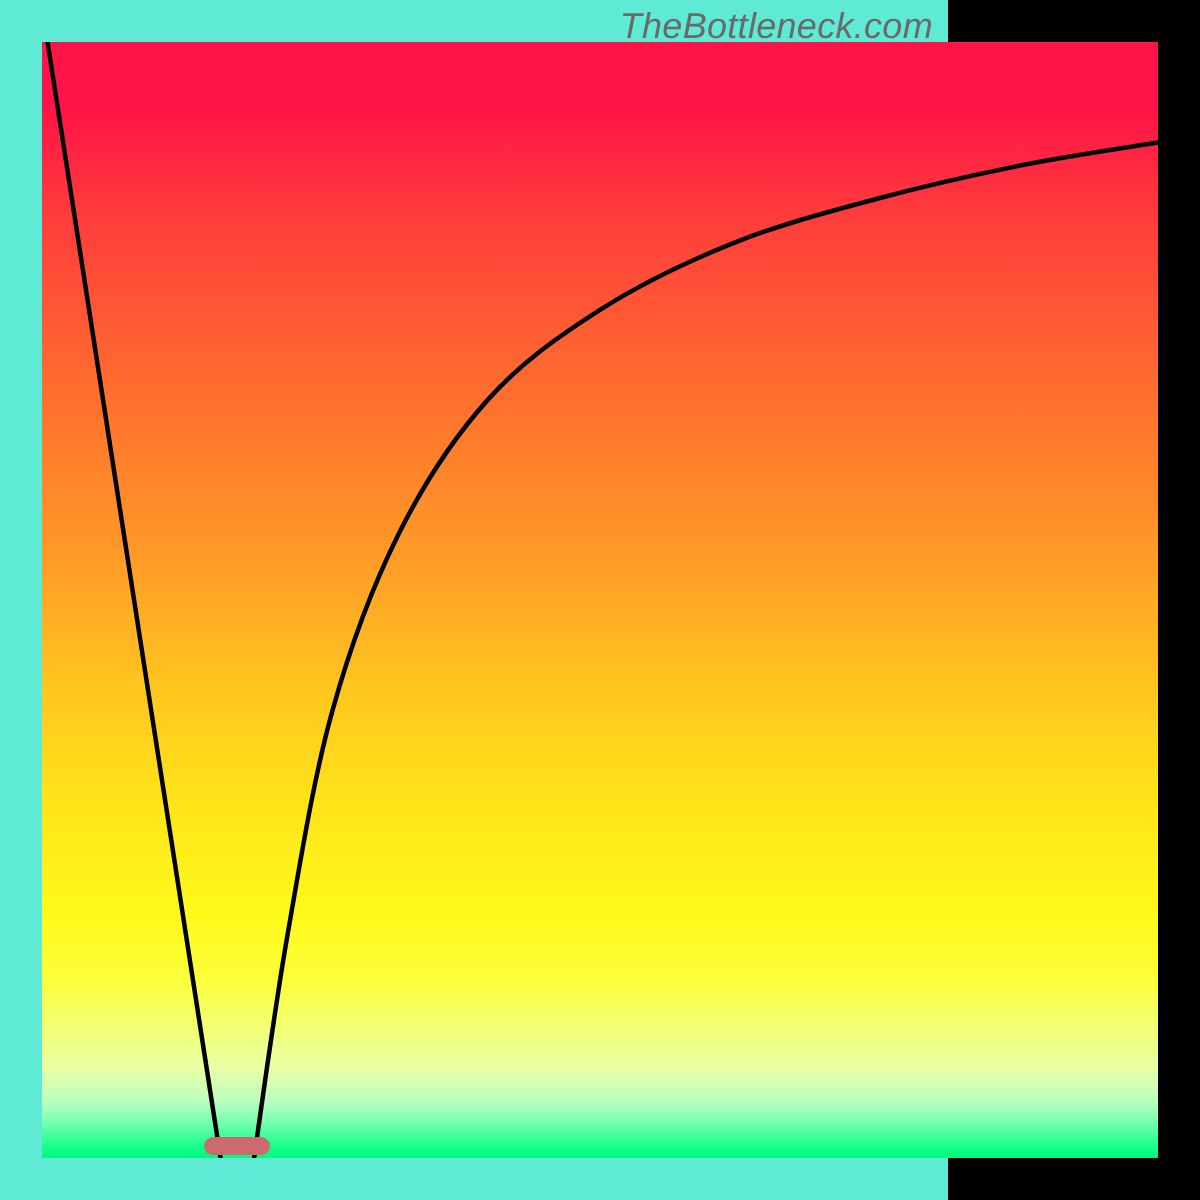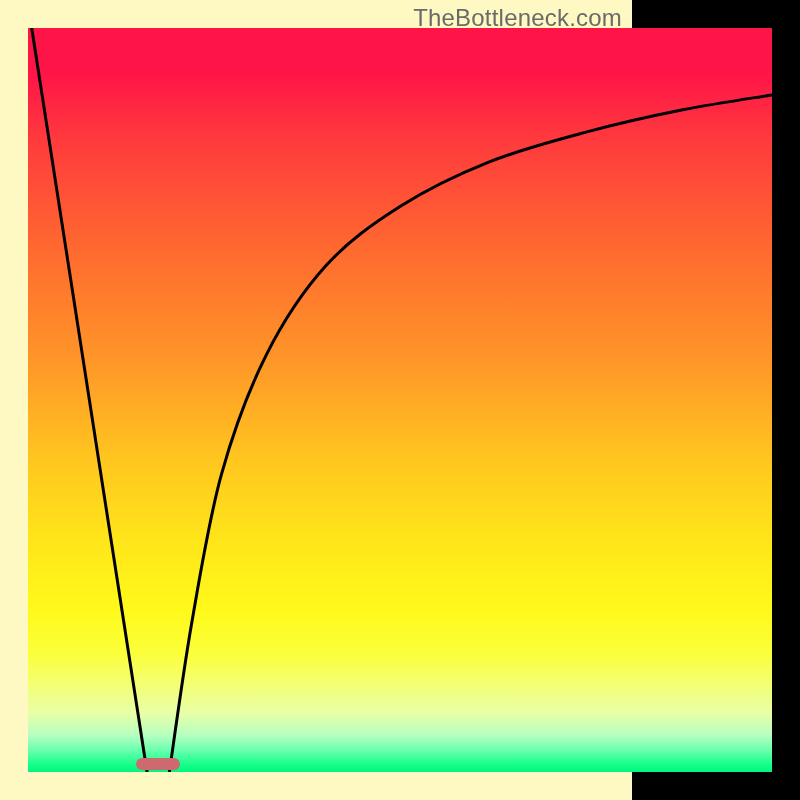--- a/index.html
+++ b/index.html
@@ -8,21 +8,22 @@
     width: 800px;
     height: 800px;
     overflow: hidden;
     background: #000;
     font-family: Arial, Helvetica, sans-serif;
   }
   .frame {
     position: relative;
     width: 632px;
     height: 800px;
-    background: #fef9c3;
+    background: #5eead4;
+    font-style: italic;
   }
   .plot {
     position: absolute;
     left: 28px;
     top: 28px;
     width: 744px;
     height: 744px;
     
     background: linear-gradient(
       to bottom,

